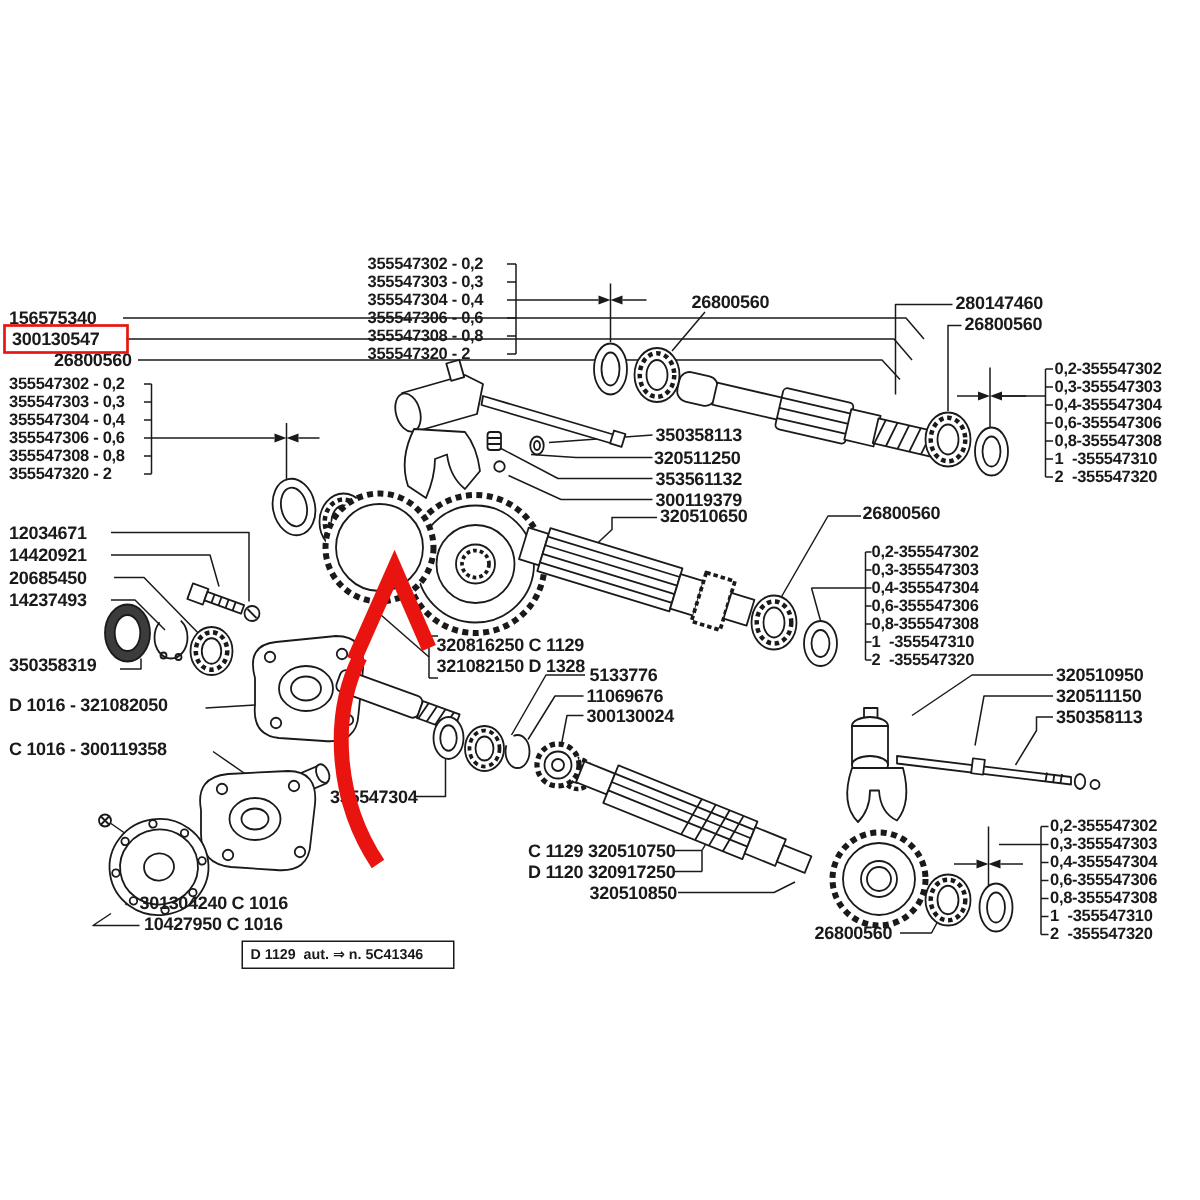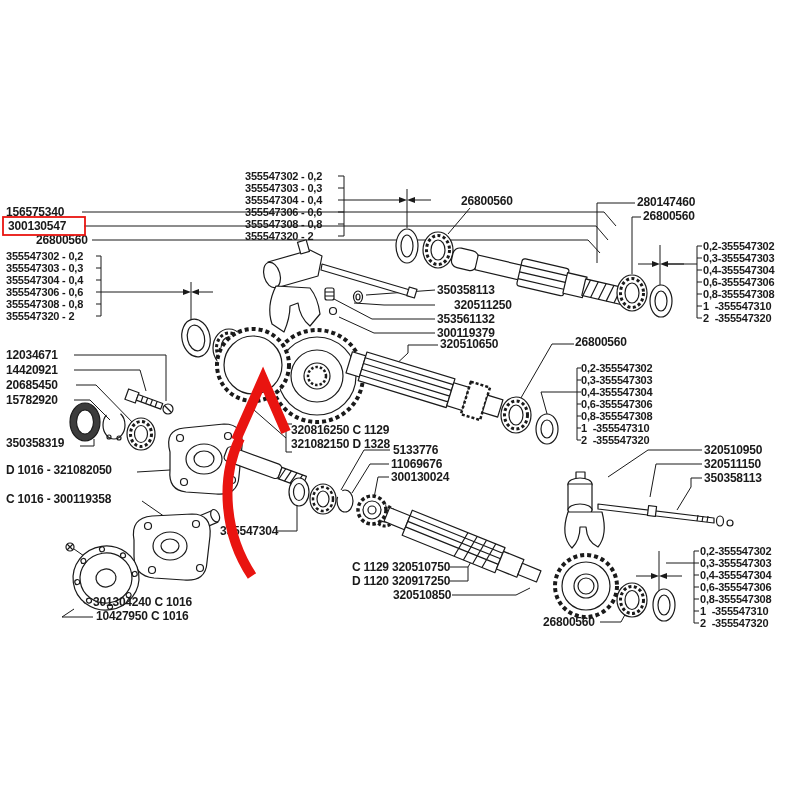--- a/index.html
+++ b/index.html
@@ -330,39 +330,39 @@
 
   <div class="lbl sm" style="left:703px;top:240px">0,2-355547302</div>
   <div class="lbl sm" style="left:703px;top:252px">0,3-355547303</div>
   <div class="lbl sm" style="left:703px;top:264px">0,4-355547304</div>
   <div class="lbl sm" style="left:703px;top:276px">0,6-355547306</div>
   <div class="lbl sm" style="left:703px;top:288px">0,8-355547308</div>
   <div class="lbl sm" style="left:703px;top:300px">1  -355547310</div>
   <div class="lbl sm" style="left:703px;top:312px">2  -355547320</div>
 
   <div class="lbl" style="left:437px;top:284px">350358113</div>
-  <div class="lbl" style="left:454px;top:299px">320511250</div>
+  <div class="lbl" style="left:436px;top:299px">320511250</div>
   <div class="lbl" style="left:437px;top:313px">353561132</div>
   <div class="lbl" style="left:437px;top:327px">300119379</div>
   <div class="lbl" style="left:440px;top:338px">320510650</div>
 
   <div class="lbl" style="left:575px;top:336px">26800560</div>
 
   <div class="lbl sm" style="left:581px;top:362px">0,2-355547302</div>
   <div class="lbl sm" style="left:581px;top:374px">0,3-355547303</div>
   <div class="lbl sm" style="left:581px;top:386px">0,4-355547304</div>
   <div class="lbl sm" style="left:581px;top:398px">0,6-355547306</div>
   <div class="lbl sm" style="left:581px;top:410px">0,8-355547308</div>
   <div class="lbl sm" style="left:581px;top:422px">1  -355547310</div>
   <div class="lbl sm" style="left:581px;top:434px">2  -355547320</div>
 
   <div class="lbl" style="left:6px;top:349px">12034671</div>
   <div class="lbl" style="left:6px;top:364px">14420921</div>
   <div class="lbl" style="left:6px;top:379px">20685450</div>
-  <div class="lbl" style="left:6px;top:394px">15782920</div>
+  <div class="lbl" style="left:6px;top:394px">14237493</div>
   <div class="lbl" style="left:6px;top:437px">350358319</div>
   <div class="lbl" style="left:6px;top:464px">D 1016 - 321082050</div>
   <div class="lbl" style="left:6px;top:493px">C 1016 - 300119358</div>
 
   <div class="lbl" style="left:291px;top:424px">320816250 C 1129</div>
   <div class="lbl" style="left:291px;top:438px">321082150 D 1328</div>
   <div class="lbl" style="left:393px;top:444px">5133776</div>
   <div class="lbl" style="left:391px;top:458px">11069676</div>
   <div class="lbl" style="left:391px;top:471px">300130024</div>
   <div class="lbl" style="left:220px;top:525px">355547304</div>
@@ -380,20 +380,21 @@
   <div class="lbl sm" style="left:700px;top:569px">0,4-355547304</div>
   <div class="lbl sm" style="left:700px;top:581px">0,6-355547306</div>
   <div class="lbl sm" style="left:700px;top:593px">0,8-355547308</div>
   <div class="lbl sm" style="left:700px;top:605px">1  -355547310</div>
   <div class="lbl sm" style="left:700px;top:617px">2  -355547320</div>
 
   <div class="lbl" style="left:543px;top:616px">26800560</div>
   <div class="lbl" style="left:93px;top:596px">301304240 C 1016</div>
   <div class="lbl" style="left:96px;top:610px">10427950 C 1016</div>
 
+  <div class="box" style="left:161px;top:627px;width:135px;height:17px">D 1129  aut. ⇒ n. 5C41346</div>
 </div>
 
 <svg id="overlay" width="800" height="800" viewBox="0 0 800 800">
   <rect x="3" y="217" width="82" height="18" fill="none" stroke="#e91410" stroke-width="1.8"></rect>
   <g stroke="#e91410" fill="none" stroke-linecap="butt">
     <path d="M252,576 C224,534 220,478 240,438" stroke-width="10"></path>
     <path d="M236,440 L263,379 L286,432" stroke-width="10" stroke-linejoin="miter" stroke-miterlimit="8"></path>
   </g>
 </svg>
 

